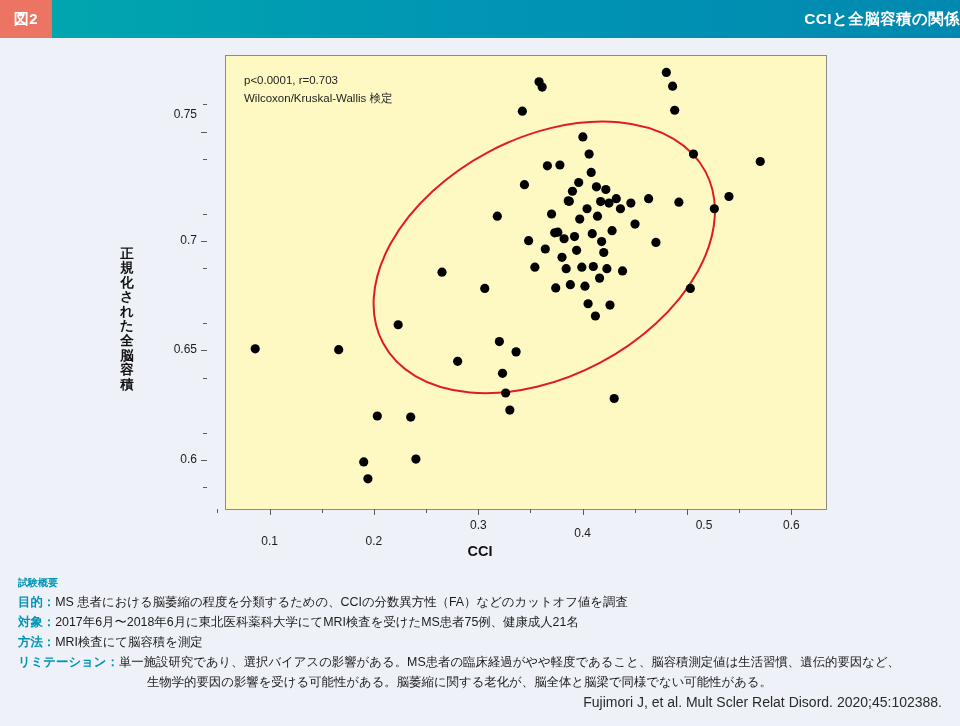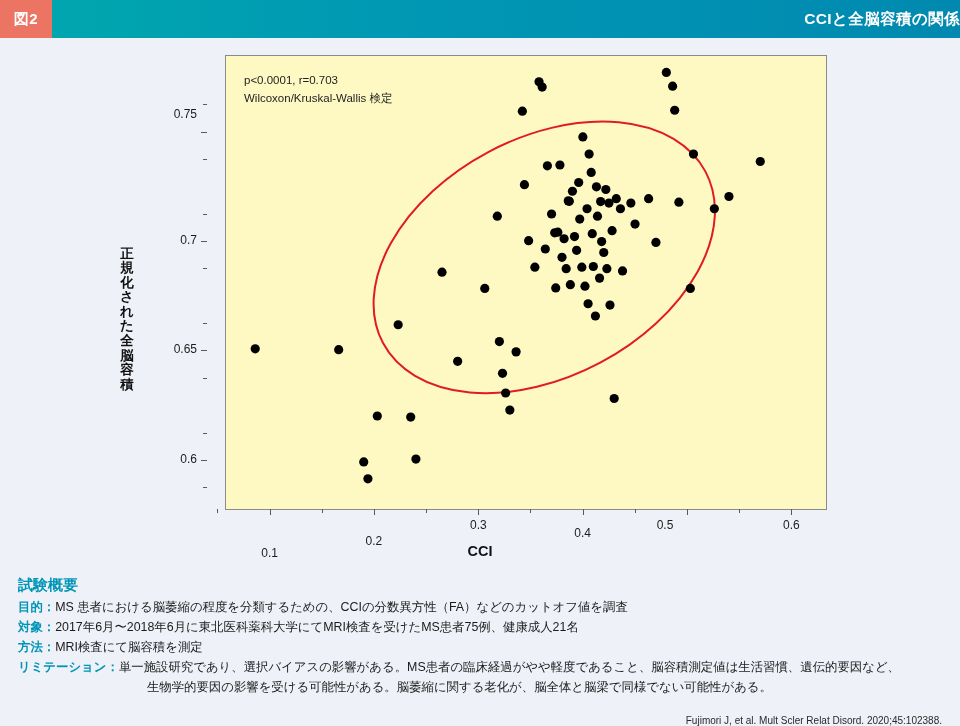--- a/index.html
+++ b/index.html
@@ -61,32 +61,32 @@
     position:absolute;left:0;top:505px;width:960px;text-align:center;
     font-size:14.5px;font-weight:bold;color:#111;
   }
   
   #footer{
     position:absolute;left:0;top:576px;width:960px;height:150px;
     background:#eef1f8;
     padding:0 18px;box-sizing:border-box;
   }
   #summary-heading{
-    color:#0095b6;font-size:15px;font-weight:bold;margin-bottom:2px;
+    color:#0095b6;font-size:10px;font-weight:bold;margin-bottom:2px;
   }
   .foot-row{
     font-size:12.4px;line-height:1.62;color:#1b1b1b;
     display:flex;align-items:flex-start;
   }
   .foot-label{color:#0095b6;font-weight:bold;white-space:nowrap;}
   .foot-body{flex:1;}
   .foot-body .indent2{display:block;padding-left:28px;}
   #citation{
-    position:absolute;right:18px;bottom:0;
-    font-size:10px;color:#2a2a2a;
+    position:absolute;right:18px;bottom:16px;
+    font-size:14px;color:#2a2a2a;
   }
 </style>
 </head>
 <body>
 
 <div id="header">
   <div id="fig-badge">図2</div>
   <div id="header-title">CCIと全脳容積の関係</div>
 </div>
 
@@ -207,29 +207,29 @@
       <div class="ytick-label" style="left: 151px; top: 413.855px;">0.6</div>
       <div class="tick" style="left: 203px; top: 449.21px; width: 4px; height: 1px;"></div>
       <div class="tick" style="left: 203px; top: 394.5px; width: 4px; height: 1px;"></div>
       <div class="tick" style="left: 203px; top: 339.79px; width: 4px; height: 1px;"></div>
       <div class="tick" style="left: 203px; top: 285.08px; width: 4px; height: 1px;"></div>
       <div class="tick" style="left: 203px; top: 230.37px; width: 4px; height: 1px;"></div>
       <div class="tick" style="left: 203px; top: 175.659px; width: 4px; height: 1px;"></div>
       <div class="tick" style="left: 203px; top: 120.949px; width: 4px; height: 1px;"></div>
       <div class="tick" style="left: 203px; top: 66.2391px; width: 4px; height: 1px;"></div>
       <div class="tick" style="left: 269.609px; top: 471px; width: 1px; height: 6px;"></div>
-      <div class="xtick-label" style="left: 244.609px; top: 508px;">0.1</div>
+      <div class="xtick-label" style="left: 244.609px; top: 496px;">0.1</div>
       <div class="tick" style="left: 373.957px; top: 471px; width: 1px; height: 6px;"></div>
       <div class="xtick-label" style="left: 348.957px; top: 496px;">0.2</div>
       <div class="tick" style="left: 478.304px; top: 471px; width: 1px; height: 6px;"></div>
       <div class="xtick-label" style="left: 453.304px; top: 480px;">0.3</div>
       <div class="tick" style="left: 582.652px; top: 471px; width: 1px; height: 6px;"></div>
       <div class="xtick-label" style="left: 557.652px; top: 480px; margin-top: 8px;">0.4</div>
       <div class="tick" style="left: 687px; top: 471px; width: 1px; height: 6px;"></div>
-      <div class="xtick-label" style="left: 640px; top: 480px;">0.5</div>
+      <div class="xtick-label" style="left: 679px; top: 480px;">0.5</div>
       <div class="tick" style="left: 791.348px; top: 471px; width: 1px; height: 6px;"></div>
       <div class="xtick-label" style="left: 766.348px; top: 480px;">0.6</div>
       <div class="tick" style="left: 217.435px; top: 471px; width: 1px; height: 4px;"></div>
       <div class="tick" style="left: 321.783px; top: 471px; width: 1px; height: 4px;"></div>
       <div class="tick" style="left: 426.13px; top: 471px; width: 1px; height: 4px;"></div>
       <div class="tick" style="left: 530.478px; top: 471px; width: 1px; height: 4px;"></div>
       <div class="tick" style="left: 634.826px; top: 471px; width: 1px; height: 4px;"></div>
       <div class="tick" style="left: 739.174px; top: 471px; width: 1px; height: 4px;"></div>
     </div>
   <div id="xlabel">CCI</div>

